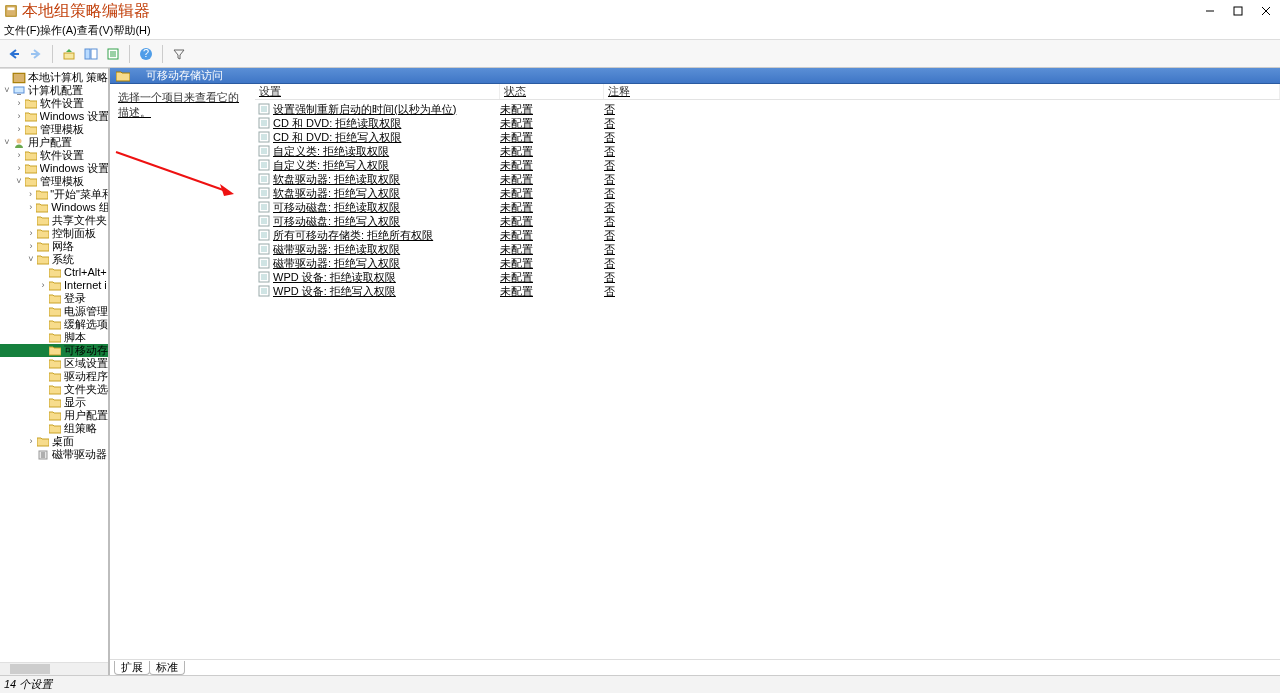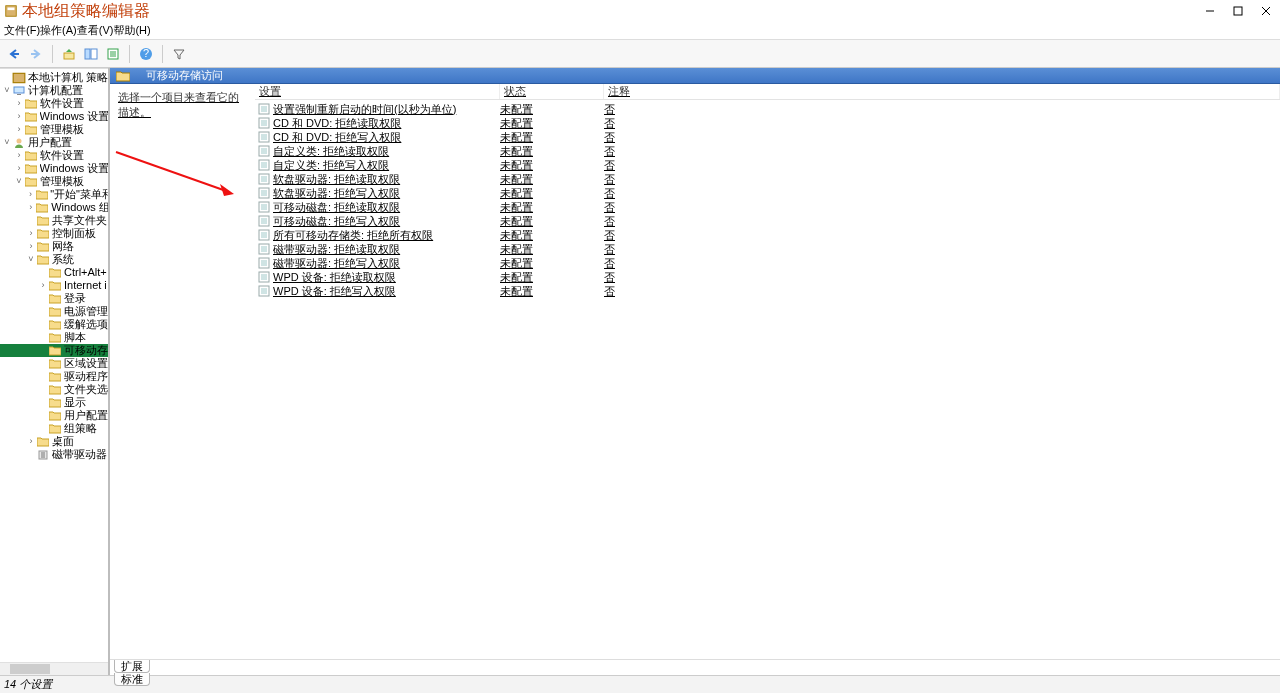--- a/index.html
+++ b/index.html
@@ -40,21 +40,21 @@
 .col-headers .ch { height: 100%; display: flex; align-items: center; padding-left: 4px; border-right: 1px solid #eee; }
 .ch-setting { width: 245px; margin-left: 0; }
 .ch-state { width: 104px; }
 .ch-comment { flex: 1; text-align: center; }
 .rows { padding-top: 2px; }
 .lrow { display: flex; align-items: center; height: 14px; }
 .lrow .licn { width: 14px; height: 12px; display:inline-flex; align-items:center; justify-content:center; margin-left: 2px; margin-right: 2px; }
 .lrow .ltxt { width: 227px; overflow:hidden; white-space:nowrap; }
 .lrow .lstate { width: 104px; }
 .lrow .lcomment { flex: 1; }
-.tabstrip { height: 16px; display: flex; align-items: flex-start; padding-left: 4px; gap: 0; border-top: 1px solid #ddd; font-size: 11px; flex-direction: column; }
+.tabstrip { height: 16px; display: flex; align-items: flex-end; padding-left: 4px; gap: 0; border-top: 1px solid #ddd; font-size: 11px; }
 .tab { border: 1px solid #b5b5b5; border-top: none; border-radius: 0 0 4px 4px; padding: 0 6px; height: 14px; line-height: 12px; background: #fdfdfd; margin-right: -1px; }
 .tab.active { background: #fff; }
 .statusbar { height: 18px; border-top: 1px solid #ccc; display: flex; align-items: center; padding-left: 4px; background: #f3f3f3; font-style: italic; }
 .red-arrow { position: absolute; left: 114px; top: 150px; pointer-events: none; z-index: 50; }
 </style>
 </head>
 <body>
 
 <div class="titlebar">
   <span class="t-icon">

